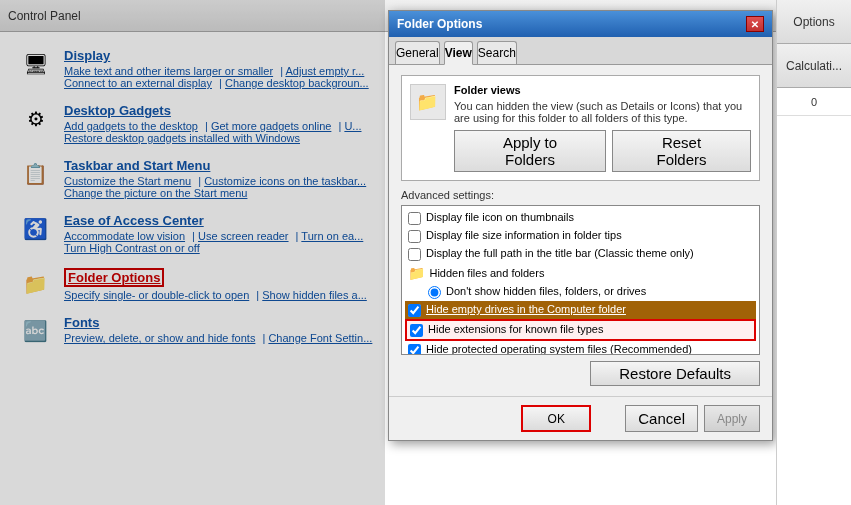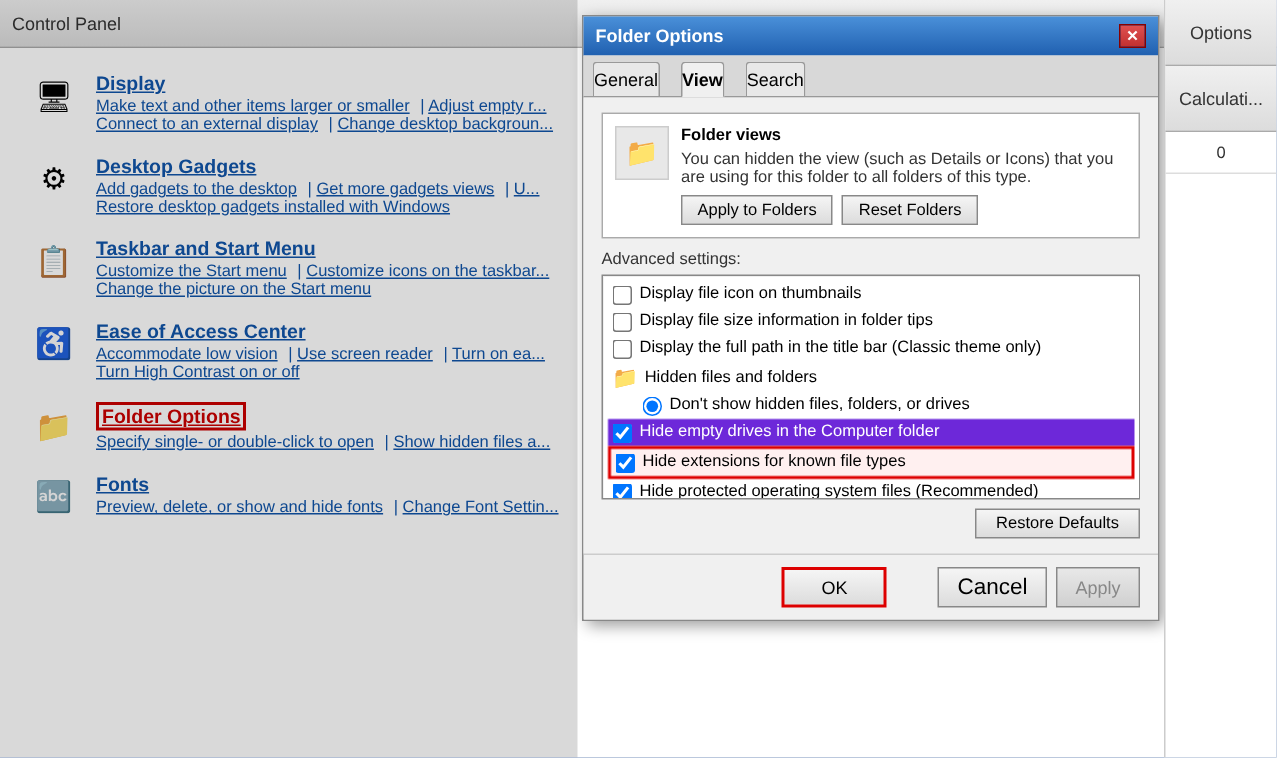--- a/index.html
+++ b/index.html
@@ -130,21 +130,21 @@
       padding-left: 6px;
     }
 
     .tab {
       padding: 4px 0;
       border: 1px solid #999;
       border-bottom: none;
       background: #e8e8e8;
       cursor: pointer;
       font-size: 12px;
-      margin-right: 14px;
+      margin-right: 4px;
       border-radius: 3px 3px 0 0;
     }
 
     .tab.active {
       background: #f0f0f0;
       border-bottom: 1px solid #f0f0f0;
       margin-bottom: -1px;
       font-weight: bold;
       z-index: 1;
     }
@@ -179,24 +179,24 @@
 
     .folder-views-text { font-size: 11px; color: #333; flex: 1; }
 
     .folder-buttons {
       display: flex;
       gap: 6px;
       margin-top: 6px;
     }
 
     .win-btn {
-      padding: 3px 10px;
+      padding: 3px 28px;
       border: 1px solid #888;
       background: linear-gradient(to bottom, #f5f5f5, #dcdcdc);
-      font-size: 11px;
+      font-size: 15px;
       cursor: pointer;
       min-width: 90px;
     }
 
     .advanced-label {
       font-size: 11px;
       margin-bottom: 4px;
       color: #333;
     }
 
@@ -215,22 +215,23 @@
     .setting-item {
       display: flex;
       align-items: flex-start;
       padding: 2px 3px;
       font-size: 11px;
       gap: 5px;
       cursor: default;
     }
 
     .setting-item.highlighted {
-      background: #6d28d9;
+      background: #a16207;
       color: white;
+      text-decoration: underline;
     }
 
     .setting-item.highlighted-red {
       border: 2px solid #dd0000;
       background: #fff0f0;
     }
 
     .setting-item input[type="checkbox"] {
       margin-top: 1px;
       flex-shrink: 0;
@@ -353,21 +354,21 @@
         </div>
       </div>
     </div>
 
     <div class="cp-item">
       <div class="cp-icon">⚙</div>
       <div class="cp-item-text">
         <div class="cp-item-title">Desktop Gadgets</div>
         <div class="cp-item-links">
           <a>Add gadgets to the desktop</a> |
-          <a>Get more gadgets views</a> |
+          <a>Get more gadgets online</a> |
           <a>U...</a><br>
           <a>Restore desktop gadgets installed with Windows</a>
         </div>
       </div>
     </div>
 
     <div class="cp-item">
       <div class="cp-icon">📋</div>
       <div class="cp-item-text">
         <div class="cp-item-title">Taskbar and Start Menu</div>

